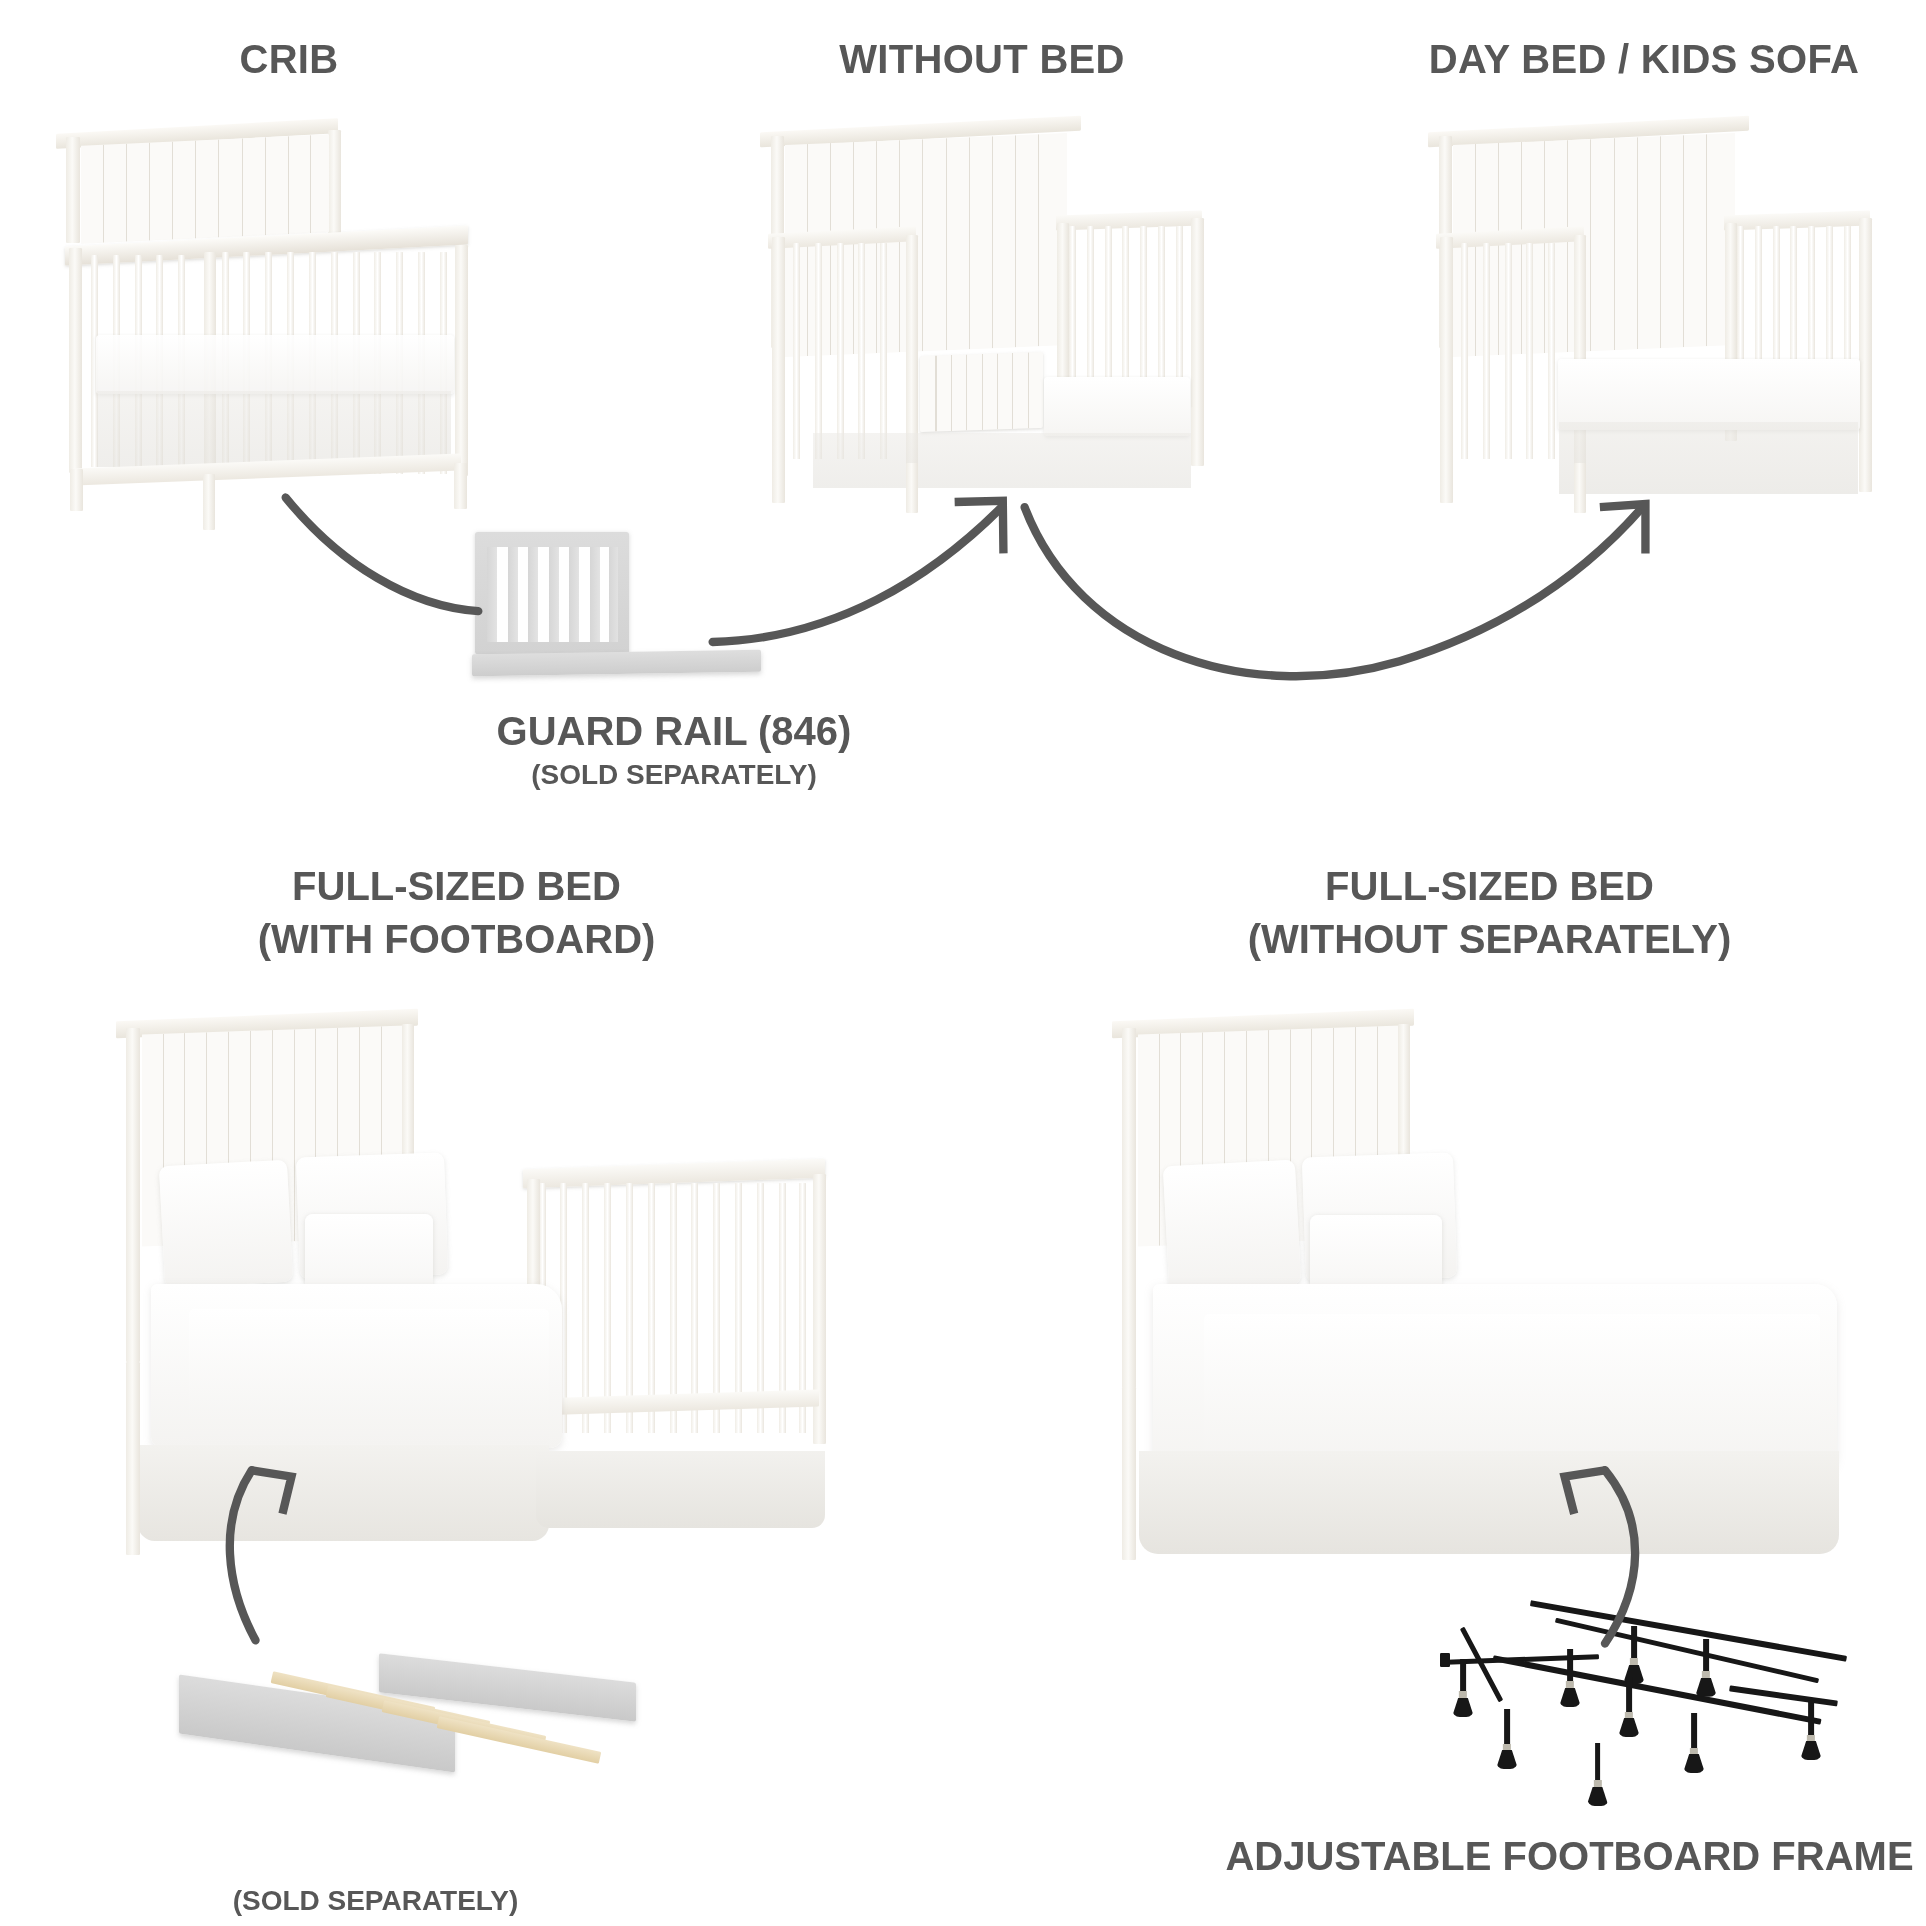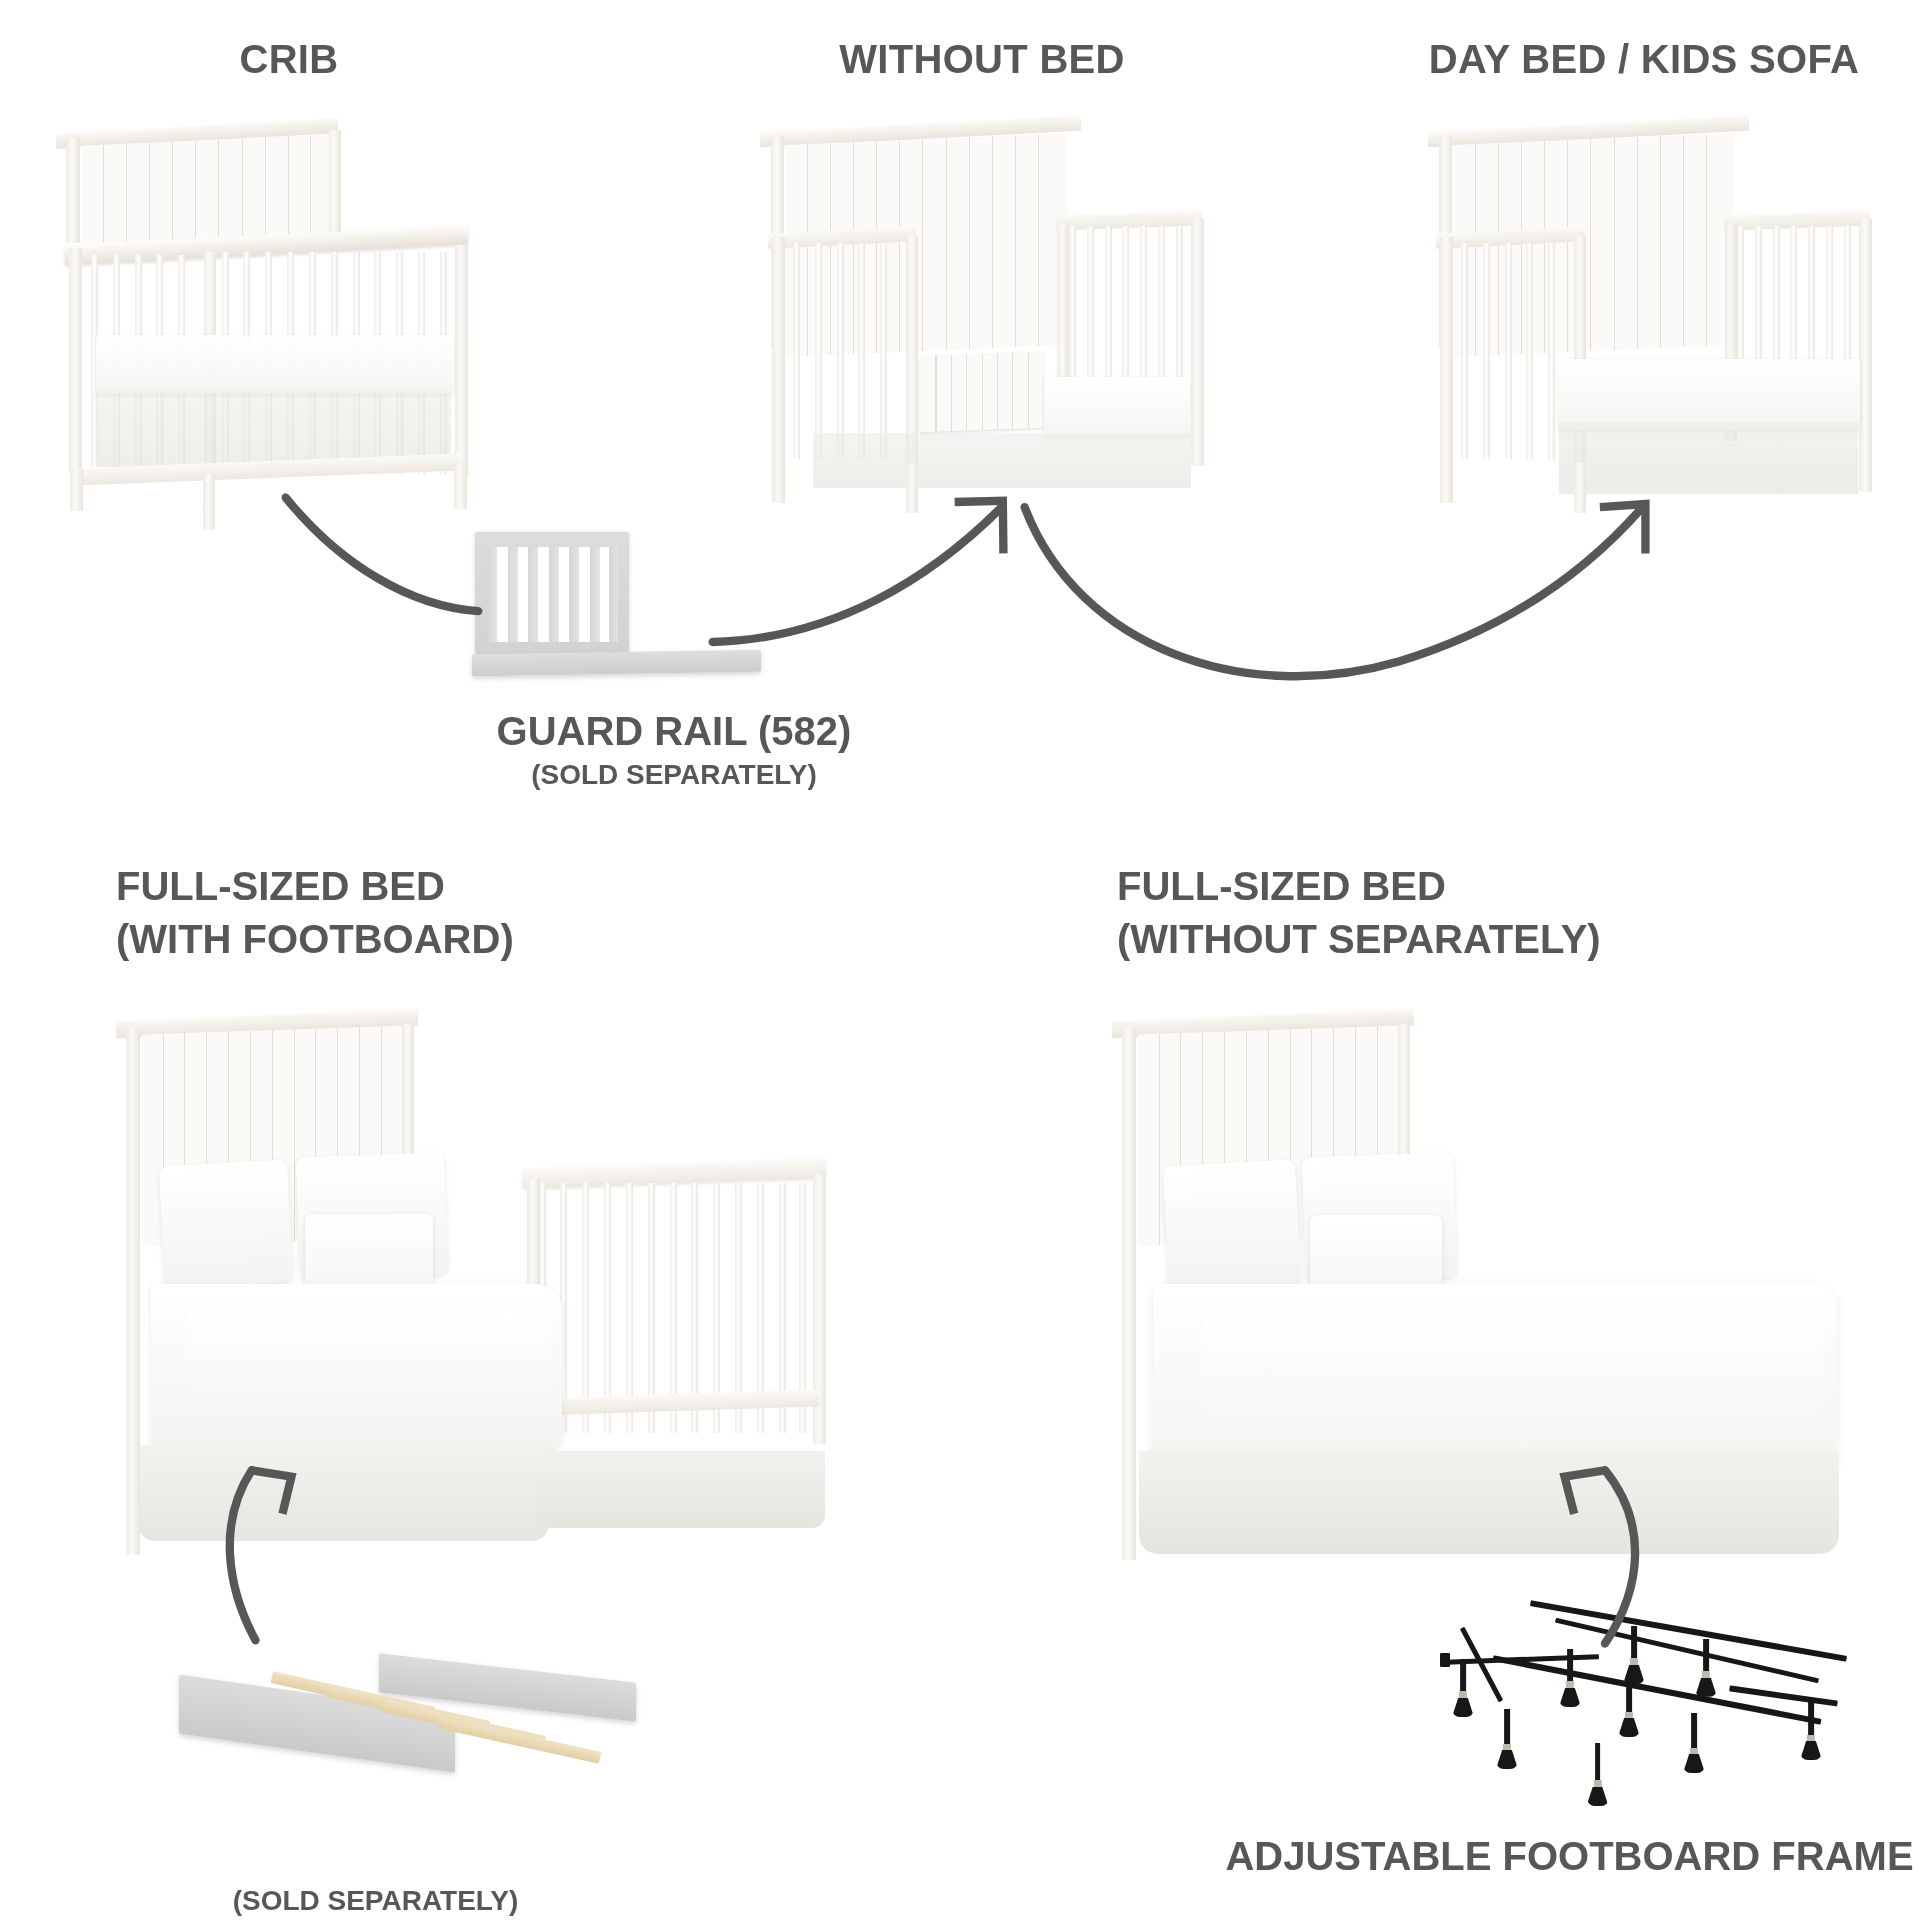--- a/index.html
+++ b/index.html
@@ -45,20 +45,21 @@
   .sub {
     position: absolute;
     text-align: center;
     font-weight: bold;
     color: #575757;
     font-size: 28px;
     white-space: nowrap;
   }
   .two-line {
     position: absolute;
+    text-align: center;
     font-weight: bold;
     color: #575757;
     font-size: 40px;
     line-height: 1.33;
   }
   .two-line span { display:block; white-space: nowrap; }
 
   
   svg.overlay { position:absolute; left:0; top:0; width:1926px; height:1926px; pointer-events:none; }
 
@@ -281,21 +282,21 @@
         <i style="left:20.5px"></i>
         <i style="left:41px"></i>
       <i style="left:62px"></i>
         <i style="left:82px"></i>
         <i style="left:103px"></i>
         <i style="left:122px"></i>
     </div>
     <div class="gr-base" style="left:2.6px; top:126px; width:289px; height:22px; transform:skewY(-0.9deg);"></div>
   </div>
 
-  <div class="caption" style="left:340px; top:706px; width:668px;">GUARD RAIL (582)</div>
+  <div class="caption" style="left:340px; top:706px; width:668px;">GUARD RAIL (846)</div>
   <div class="sub" style="left:340px; top:759px; width:668px;">(SOLD SEPARATELY)</div>
 
   <div class="two-line" style="left:116px; top:860px; width:681px;">
     <span>FULL-SIZED BED</span>
     <span>(WITH FOOTBOARD)</span>
   </div>
 
   <div class="two-line" style="left:1117px; top:860px; width:745px;">
     <span>FULL-SIZED BED</span>
     <span>(WITHOUT SEPARATELY)</span>

